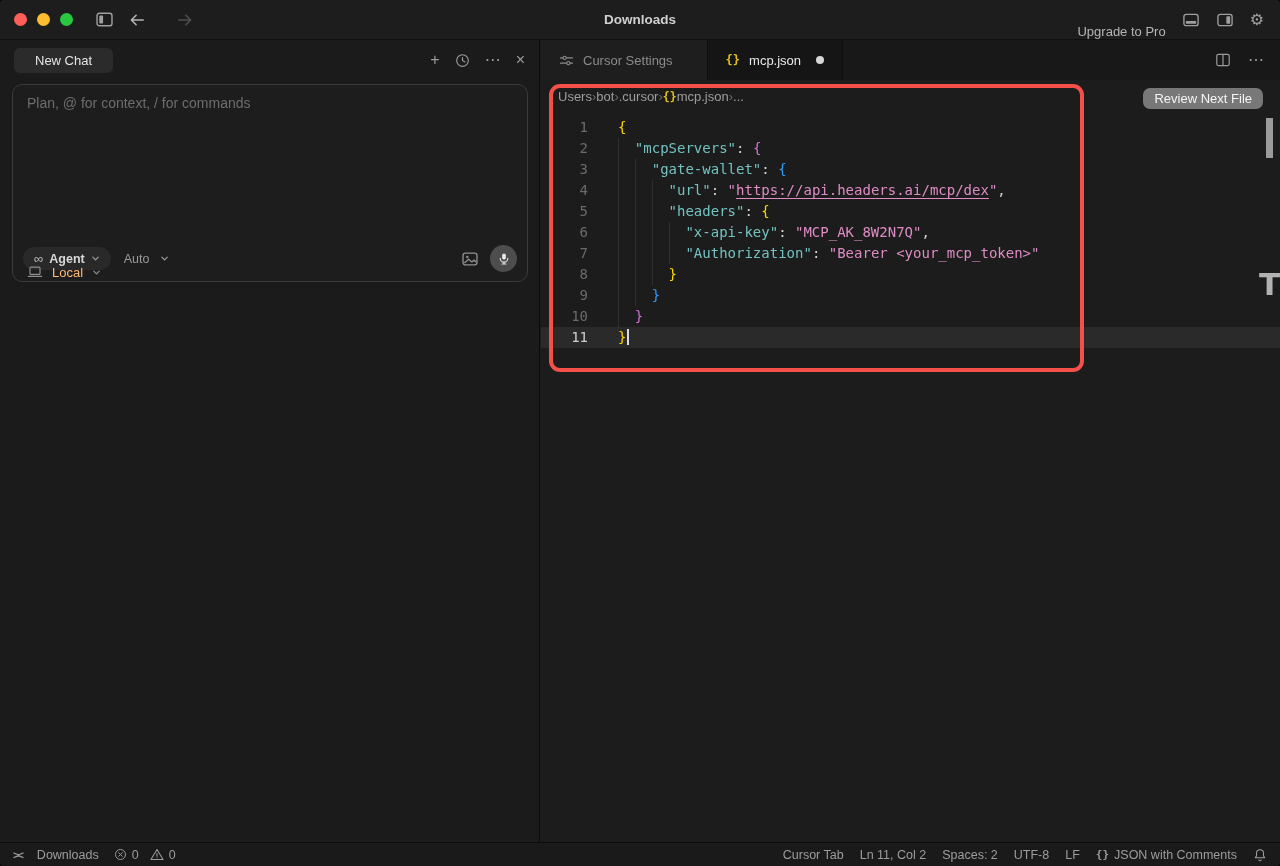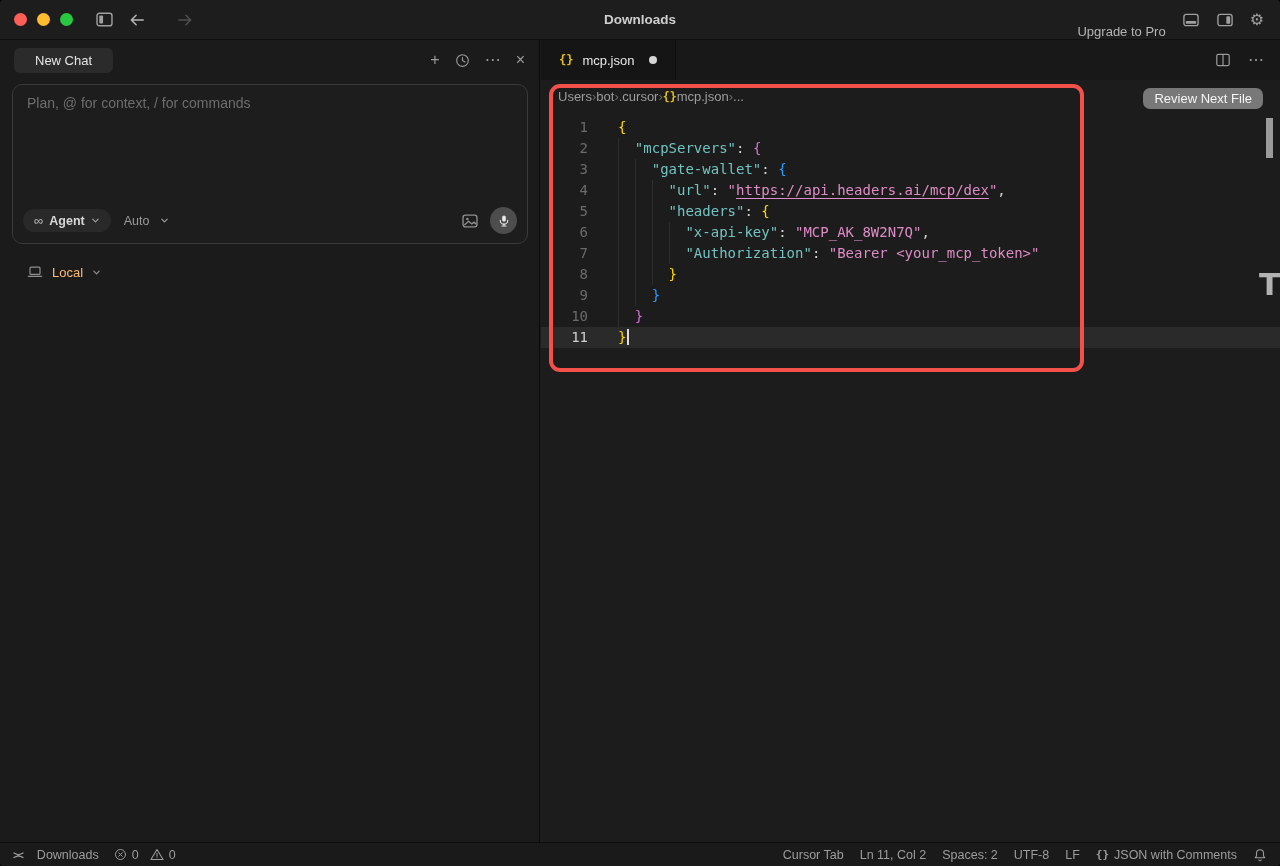--- a/index.html
+++ b/index.html
@@ -42,21 +42,21 @@
   }
   .chat-header { height:40px; display:flex; align-items:center; padding:0 14px; }
   .new-chat-pill {
     background:#2b2b2b; border-radius:6px; padding:5px 21px;
     color:#e4e4e4; font-size:13px;
   }
   .chat-header .spacer { flex:1; }
   .chat-hicons { display:flex; align-items:center; gap:15px; color:#9b9b9b; }
   .glyph-btn { font-size:16px; line-height:1; color:#9b9b9b; }
   .chat-input {
-    position:absolute; left:12px; top:44px; width:516px; height:160px;
+    position:absolute; left:12px; top:44px; width:516px; height:198px;
     background:#1d1d1d; border:1px solid #3a3a3a; border-radius:10px;
   }
   .placeholder { position:absolute; left:14px; top:10px; color:#6d6d6d; font-size:14px; }
   .input-controls {
     position:absolute; left:10px; right:10px; bottom:9px;
     display:flex; align-items:center;
   }
   .agent-pill {
     display:flex; align-items:center; gap:6px;
     background:#292929; border-radius:13px; padding:4px 11px;
@@ -249,20 +249,28 @@
       </svg>
       <span>Local</span>
       <svg class="oicon" width="9" height="9" viewBox="0 0 10 10" fill="none" stroke="#8e8e8e" stroke-width="1.4" stroke-linecap="round">
         <path d="M2 3.5 L5 6.5 L8 3.5"></path>
       </svg>
     </div>
   </div>
 
   <div class="editor">
     <div class="tabbar">
+      <div class="tab inactive">
+        <svg class="oicon" width="15" height="15" viewBox="0 0 16 16" fill="none" stroke="#8b8b8b" stroke-width="1.2" stroke-linecap="round">
+          <path d="M1.6 5.2 H14.4 M1.6 10.8 H14.4"></path>
+          <circle cx="6" cy="5.2" r="1.7" fill="#1e1e1e"></circle>
+          <circle cx="10" cy="10.8" r="1.7" fill="#1e1e1e"></circle>
+        </svg>
+        <span>Cursor Settings</span>
+      </div>
       <div class="tab active">
         <span class="braces">{}</span>
         <span>mcp.json</span>
         <span class="mod-dot"></span>
       </div>
       <div class="tabbar-right">
         <span>
           <svg class="oicon" width="16" height="16" viewBox="0 0 16 16" fill="none" stroke="#9b9b9b" stroke-width="1.2">
             <rect x="1.8" y="2.4" width="12.4" height="11.2" rx="1.5"></rect>
             <path d="M8 2.4 V13.6"></path>

